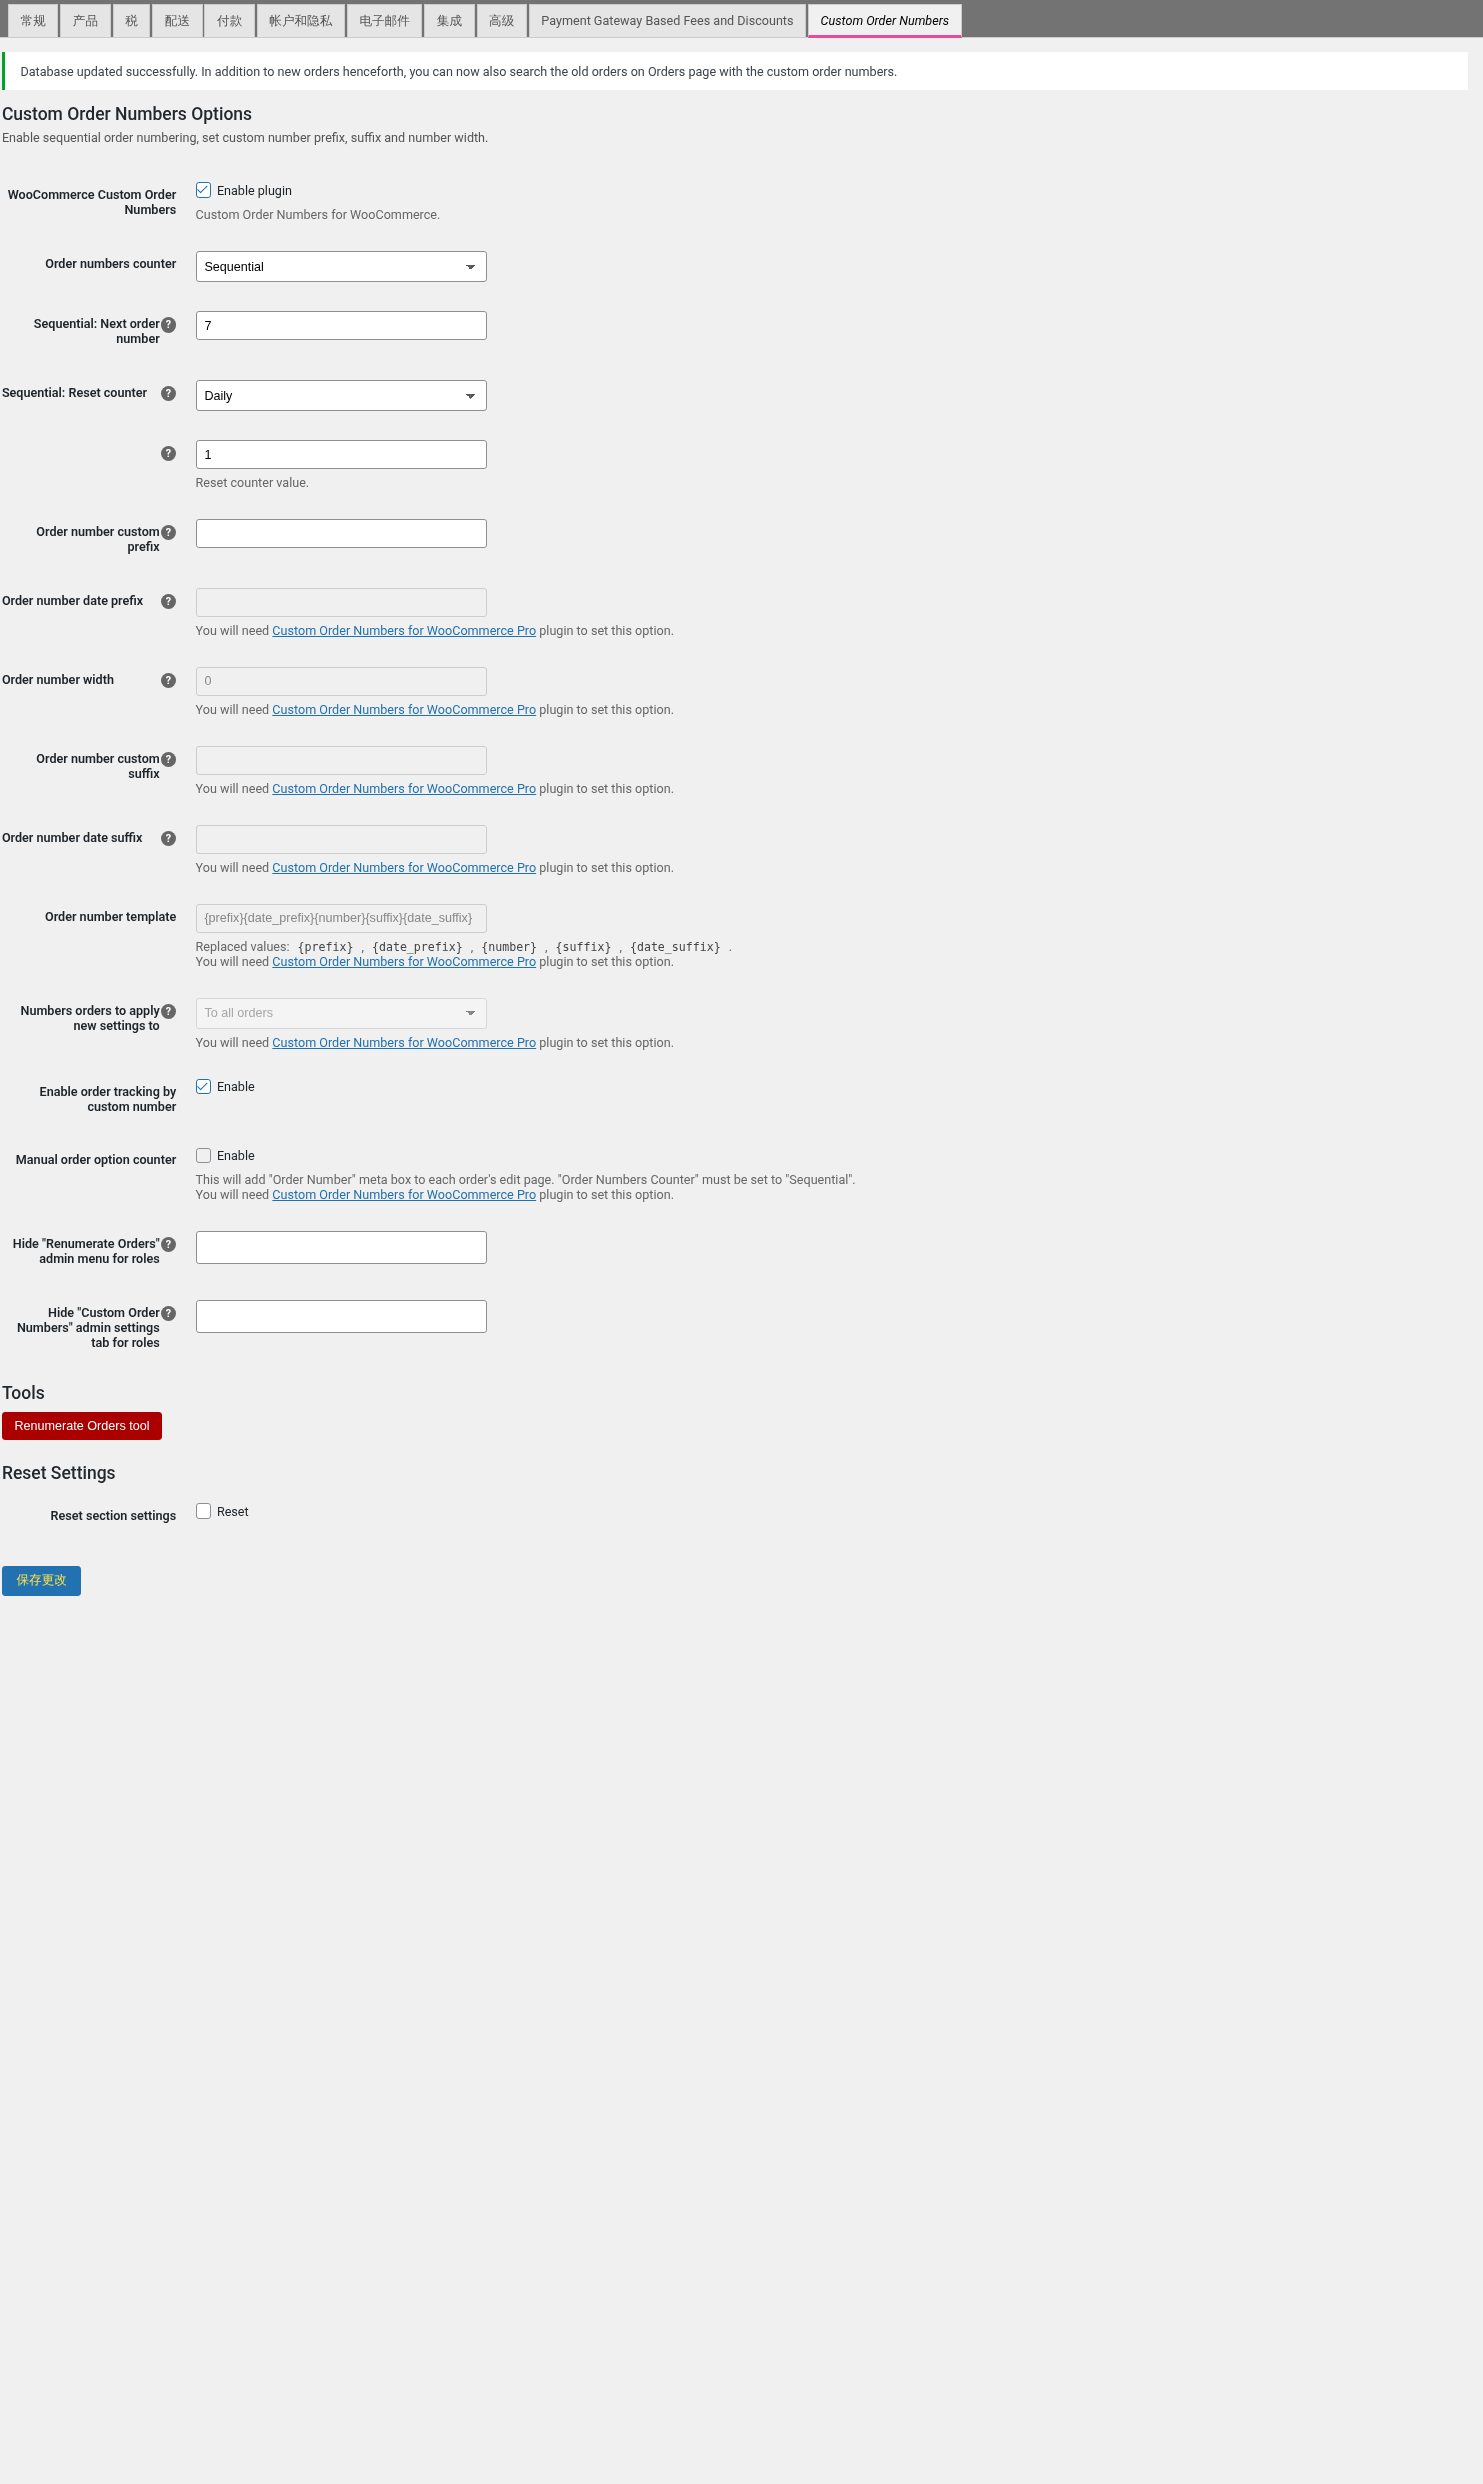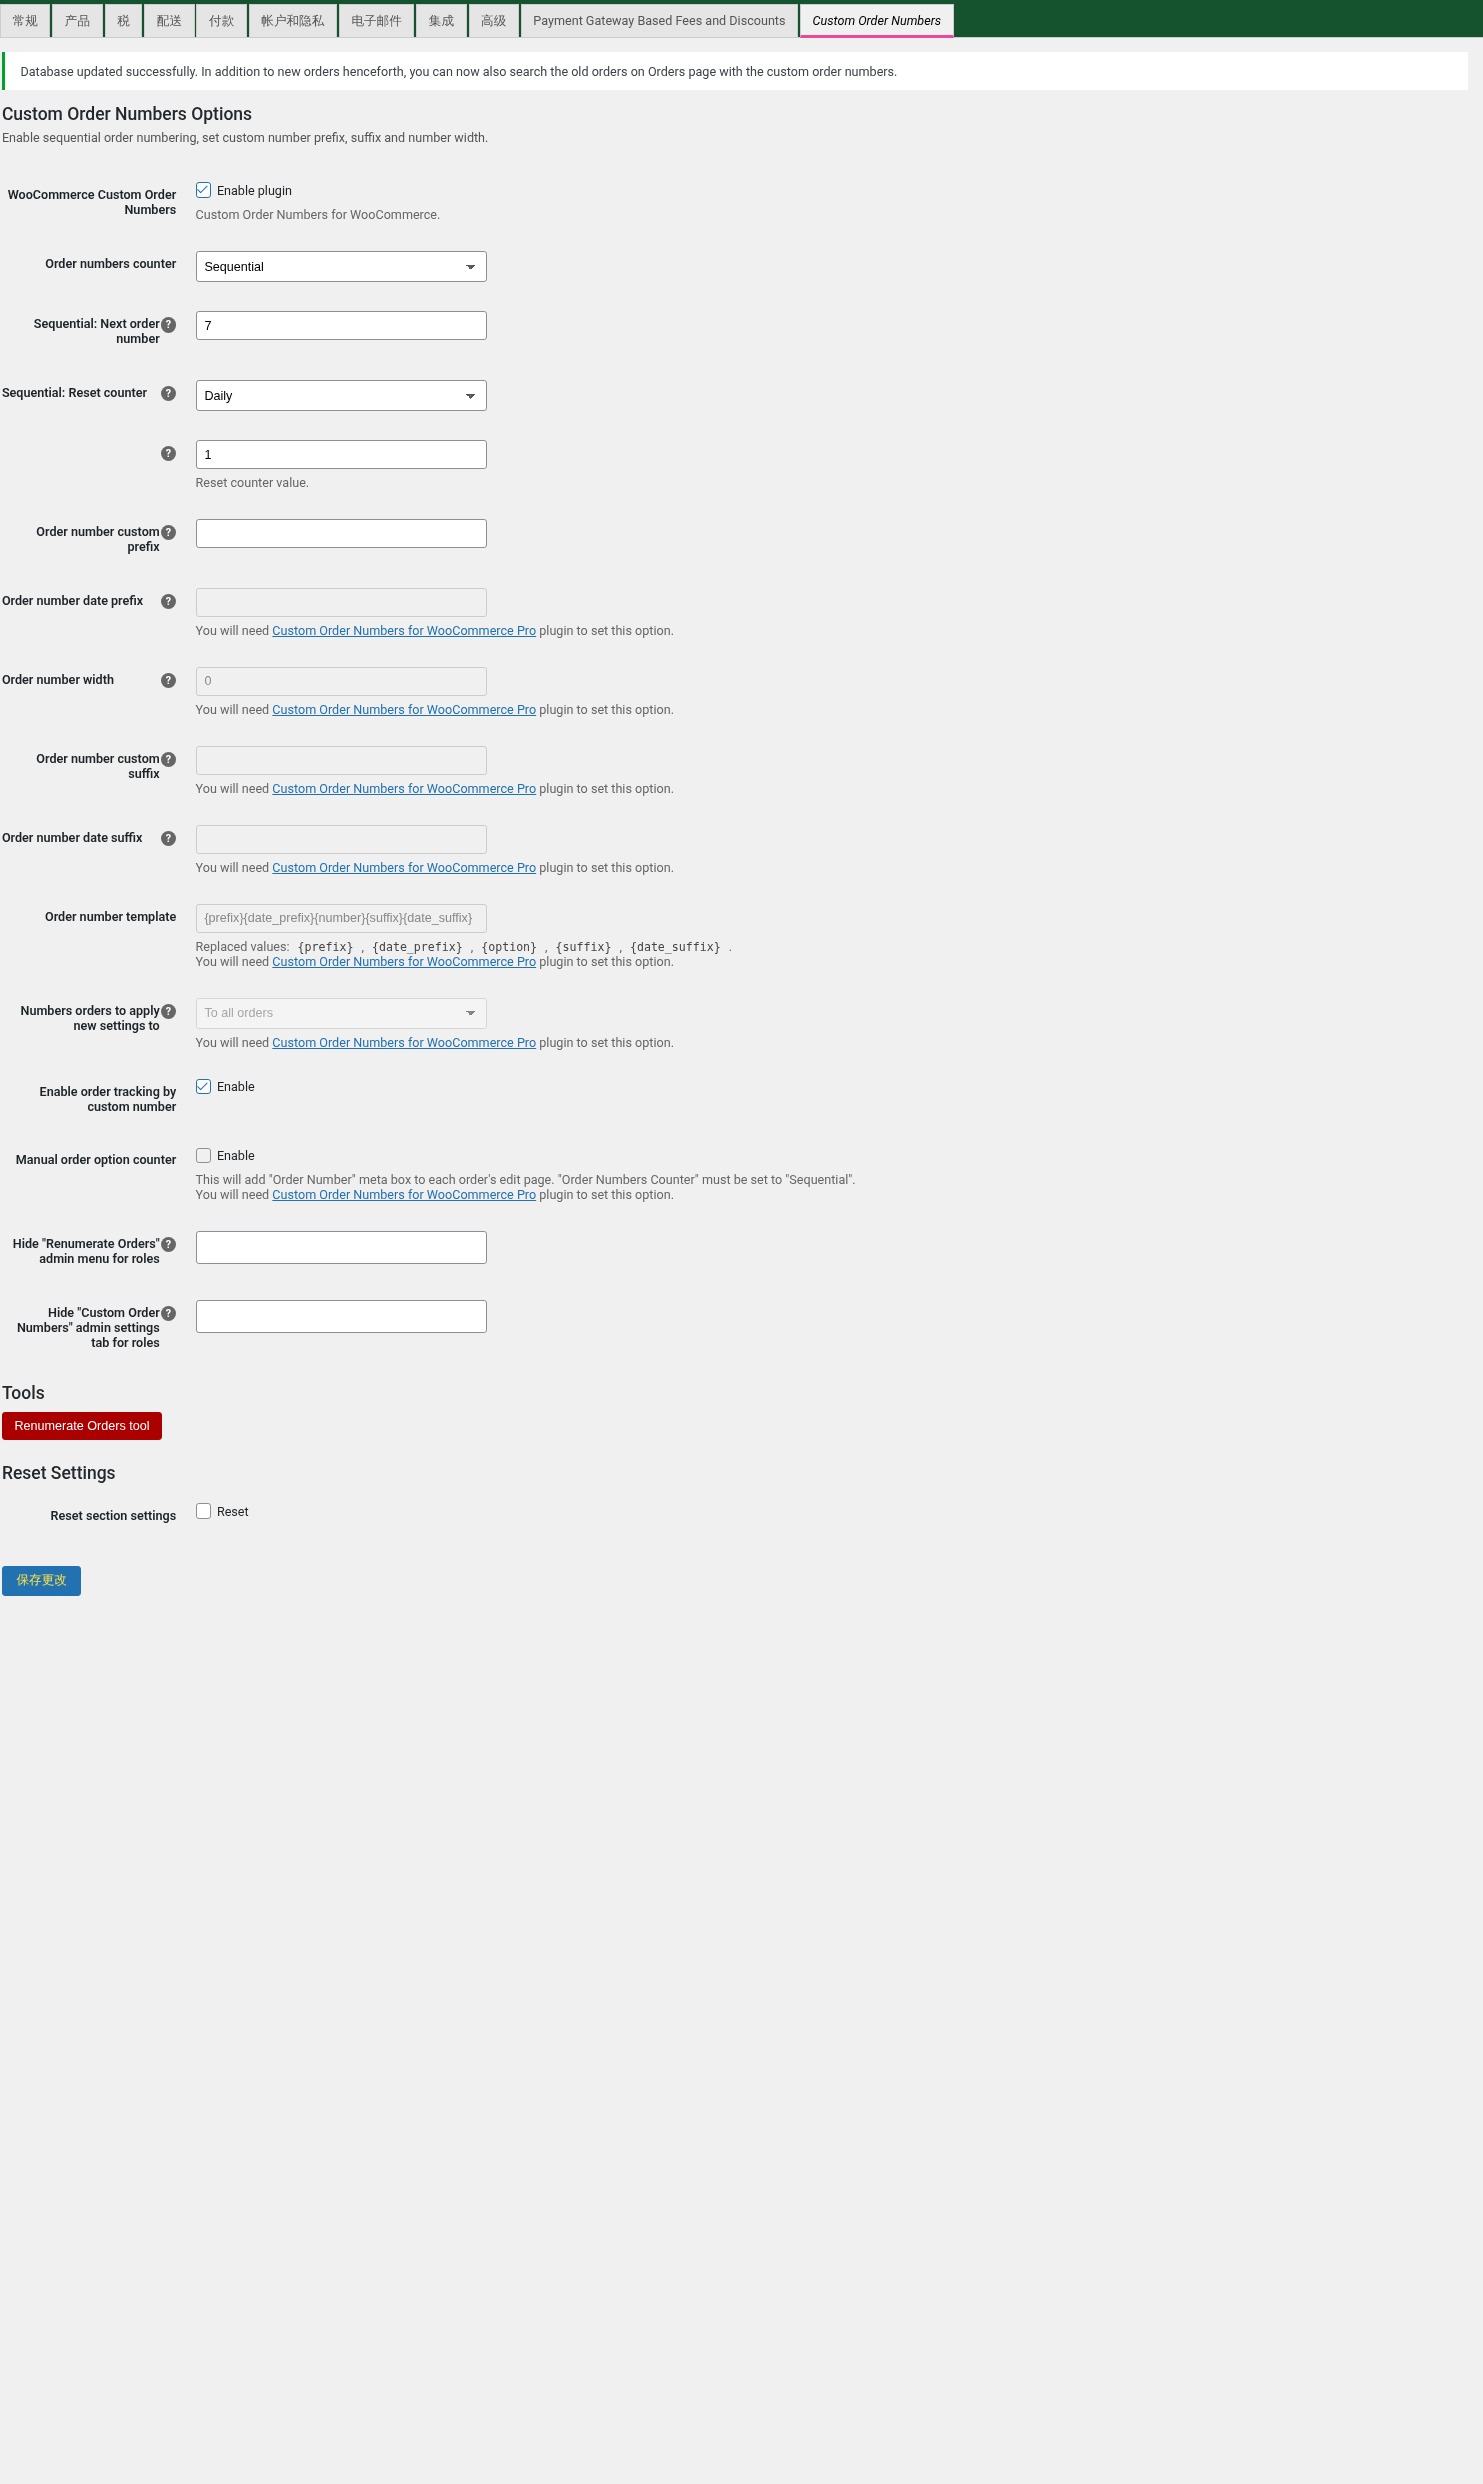--- a/index.html
+++ b/index.html
@@ -1,18 +1,18 @@
 <!DOCTYPE html>
 <html><head>
   <meta charset="utf-8">
   <style>
     * { box-sizing: border-box; margin: 0; padding: 0; }
     body { font-family: -apple-system, BlinkMacSystemFont, "Segoe UI", Roboto, sans-serif; font-size: 12.6px; color: #23282d; background: #f0f0f1; }
 
-    .tabs { display: flex; border-bottom: 1px solid #ccc; background: #14532d; }
+    .tabs { display: flex; border-bottom: 1px solid #ccc; background: #737373; padding-left: 8px; }
     .tab { padding: 7.8px 11.6px; background: #e5e5e5; border: 1px solid #ccc; border-bottom: none; margin-right: 1.9px; margin-top: 3.9px; color: #555; cursor: pointer; font-size: 12.6px; }
     .tab.active { background: #f0f0f1; border-bottom: 3px solid #ec4899; margin-bottom: -1px; color: #000; font-style: italic; }
 
     .notice { background: #fff; border-left: 3.9px solid #00a32a; padding: 11.6px 15.5px; margin: 13.6px 0; color: #3c434a; font-size: 12.6px; }
 
     h2 { font-size: 17.5px; font-weight: 500; color: #23282d; margin: 13.6px 0 5.8px 0; }
     .section-desc { color: #555; font-size: 12.6px; margin-bottom: 23px; }
 
     table.form-table { width: 100%; border-collapse: collapse; }
     table.form-table th { width: 184px; text-align: right; vertical-align: top; padding: 19.4px 9.7px 19.4px 0; font-size: 12.6px; font-weight: 600; color: #1d2327; }
@@ -217,21 +217,21 @@
     </tr>
 
     <tr>
       <th>Order number template</th>
       <td>
         <input type="text" disabled="" value="{prefix}{date_prefix}{number}{suffix}{date_suffix}" style="">
         <div class="desc">
           <span>Replaced values: </span>
           <code>{prefix}</code> ,
           <code>{date_prefix}</code> ,
-          <code>{option}</code> ,
+          <code>{number}</code> ,
           <code>{suffix}</code> ,
           <code>{date_suffix}</code> .
           <br>
           <span>You will need </span><a href="#">Custom Order Numbers for WooCommerce Pro</a><span> plugin to set this option.</span>
         </div>
       </td>
     </tr>
 
     <tr>
       <th>

